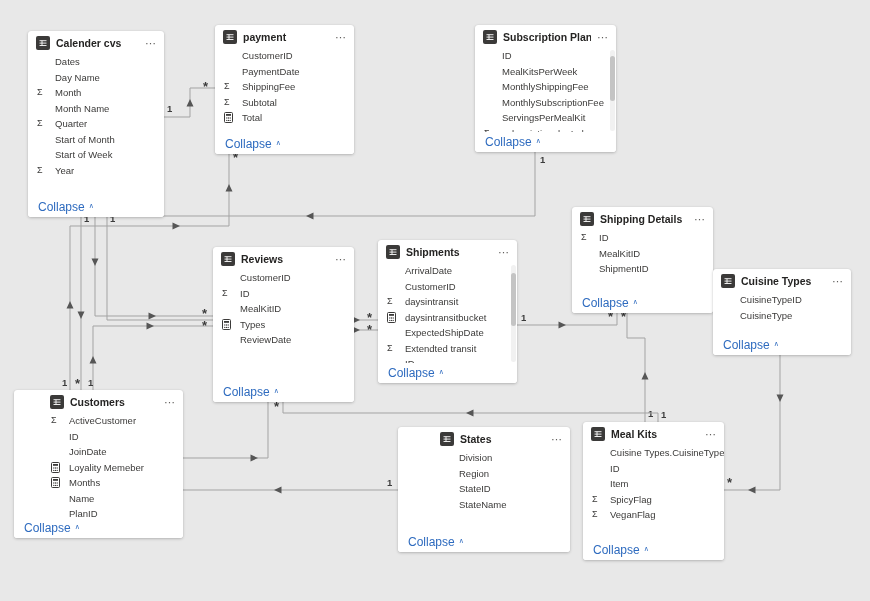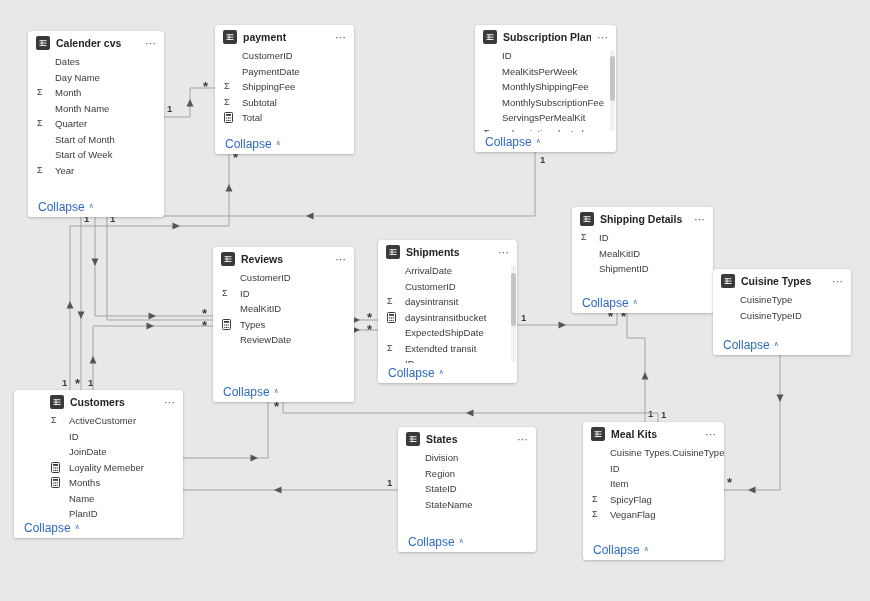--- a/index.html
+++ b/index.html
@@ -221,22 +221,22 @@
       <div class="table-card" style="left: 713px; top: 225px; width: 138px; height: 86px; margin-top: 44px;">
     <div class="card-header">
       <svg class="tbl-icon" viewBox="0 0 14 14" width="14" height="14">
         <rect width="14" height="14" rx="2" class="ic-bg" fill="#3b3a39"></rect>
         <path d="M3.5 4.7h7M3.5 7.1h7M3.5 9.5h7M6 4.7v4.8" stroke="#ffffff" stroke-width="0.9" fill="none"></path>
       </svg>
       <span class="card-title">Cuisine Types</span>
       <span class="more">⋯</span>
     </div>
     <div class="field-list">
+          <div class="field-row"><span>CuisineTypeID</span></div>
           <div class="field-row"><span>CuisineType</span></div>
-          <div class="field-row"><span>CuisineTypeID</span></div>
         </div>
 
     <div class="card-footer" style="color: rgb(46, 107, 191);">
       <span class="collapse-label">Collapse</span>
       <span class="chev">∧</span>
     </div>
   </div>
       <div class="table-card" style="left: 213px; top: 247px; width: 141px; height: 155px;">
     <div class="card-header">
       <svg class="tbl-icon" viewBox="0 0 14 14" width="14" height="14">
@@ -359,21 +359,21 @@
             </span><span>Months</span></div>
           <div class="field-row"><span>Name</span></div>
           <div class="field-row"><span>PlanID</span></div>
         </div>
 
     <div class="card-footer" style="color: rgb(46, 107, 191);">
       <span class="collapse-label">Collapse</span>
       <span class="chev">∧</span>
     </div>
   </div>
-      <div class="table-card" style="left: 398px; top: 427px; width: 138px; height: 125px;">
+      <div class="table-card" style="left: 398px; top: 427px; width: 138px; height: 125px; padding-left: 34px;">
     <div class="card-header">
       <svg class="tbl-icon" viewBox="0 0 14 14" width="14" height="14">
         <rect width="14" height="14" rx="2" class="ic-bg" fill="#3b3a39"></rect>
         <path d="M3.5 4.7h7M3.5 7.1h7M3.5 9.5h7M6 4.7v4.8" stroke="#ffffff" stroke-width="0.9" fill="none"></path>
       </svg>
       <span class="card-title">States</span>
       <span class="more">⋯</span>
     </div>
     <div class="field-list">
           <div class="field-row"><span>Division</span></div>

